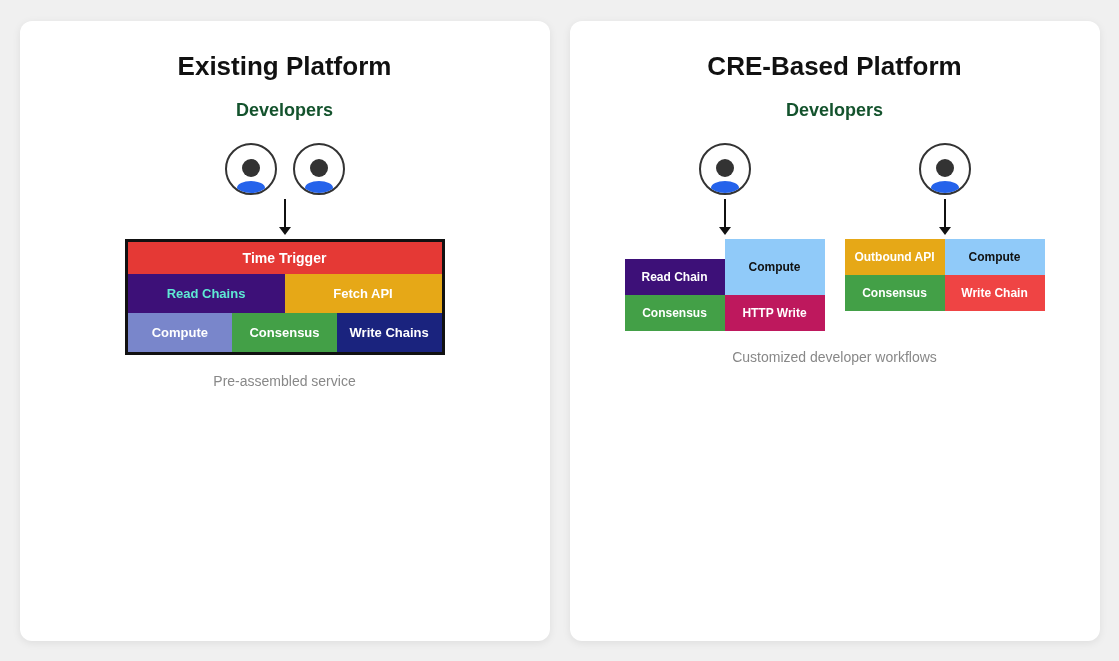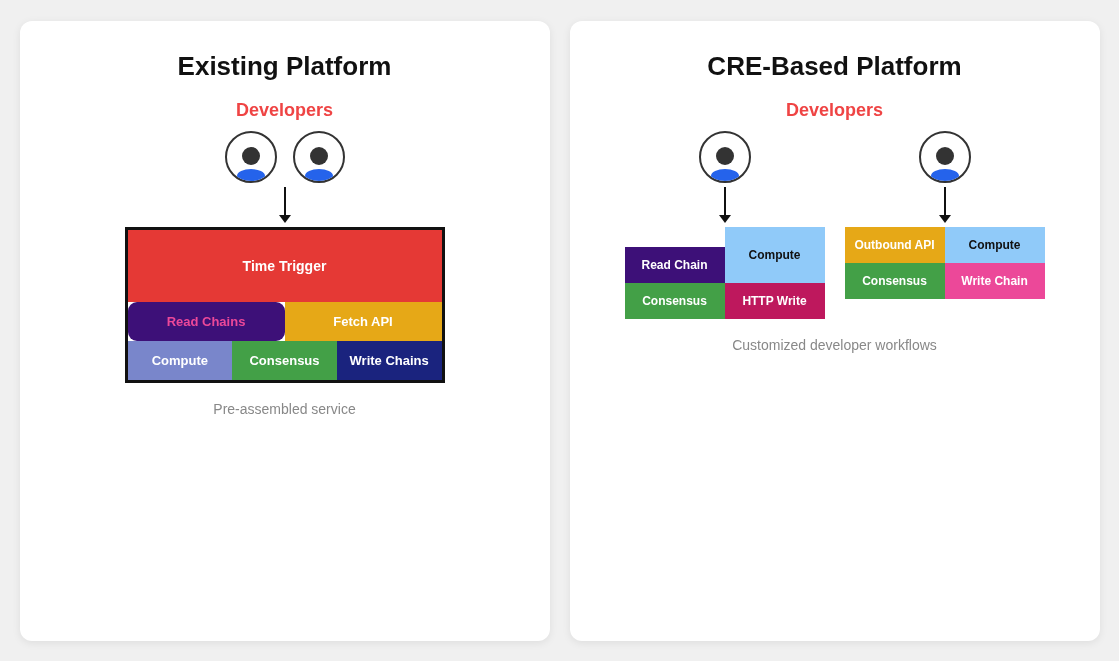--- a/index.html
+++ b/index.html
@@ -32,22 +32,22 @@
       font-size: 26px;
       font-weight: 800;
       text-align: center;
       margin-bottom: 18px;
       color: #111;
     }
     .section-label {
       font-size: 18px;
       font-weight: 700;
       text-align: center;
-      margin-bottom: 10px;
-      color: #ef4444;
+      margin-bottom: 22px;
+      color: #14532d;
     }
     .diagram {
       display: flex;
       flex-direction: column;
       align-items: center;
       width: 100%;
     }
     
     .dev-icons {
       display: flex;
@@ -111,41 +111,40 @@
     .existing-stack {
       display: flex;
       flex-direction: column;
       align-items: center;
       width: 320px;
       border: 3px solid #111;
     }
     .row-trigger {
       background: #e53935;
       width: 100%;
-      padding: 28px;
+      padding: 8px;
       text-align: center;
       color: white;
       font-weight: 700;
       font-size: 14px;
     }
     .row-middle {
       display: flex;
       width: 100%;
     }
     .block-read-chains {
       background: #3d1078;
       flex: 1;
       padding: 12px 8px;
       display: flex;
       align-items: center;
       justify-content: center;
-      color: #ec4899;
-      font-weight: 700;
-      font-size: 13px;
-      border-radius: 9px;
+      color: #5eead4;
+      font-weight: 700;
+      font-size: 13px;
     }
     .block-fetch-api {
       background: #e6a817;
       flex: 1;
       padding: 12px 8px;
       display: flex;
       align-items: center;
       justify-content: center;
       color: white;
       font-weight: 700;
@@ -306,21 +305,21 @@
       flex: 1;
       padding: 11px 8px;
       display: flex;
       align-items: center;
       justify-content: center;
       color: white;
       font-weight: 700;
       font-size: 12px;
     }
     .cre-block-write-chain {
-      background: #ec4899;
+      background: #ef4444;
       flex: 1;
       padding: 11px 8px;
       display: flex;
       align-items: center;
       justify-content: center;
       color: white;
       font-weight: 700;
       font-size: 12px;
     }
     .single-dev {

